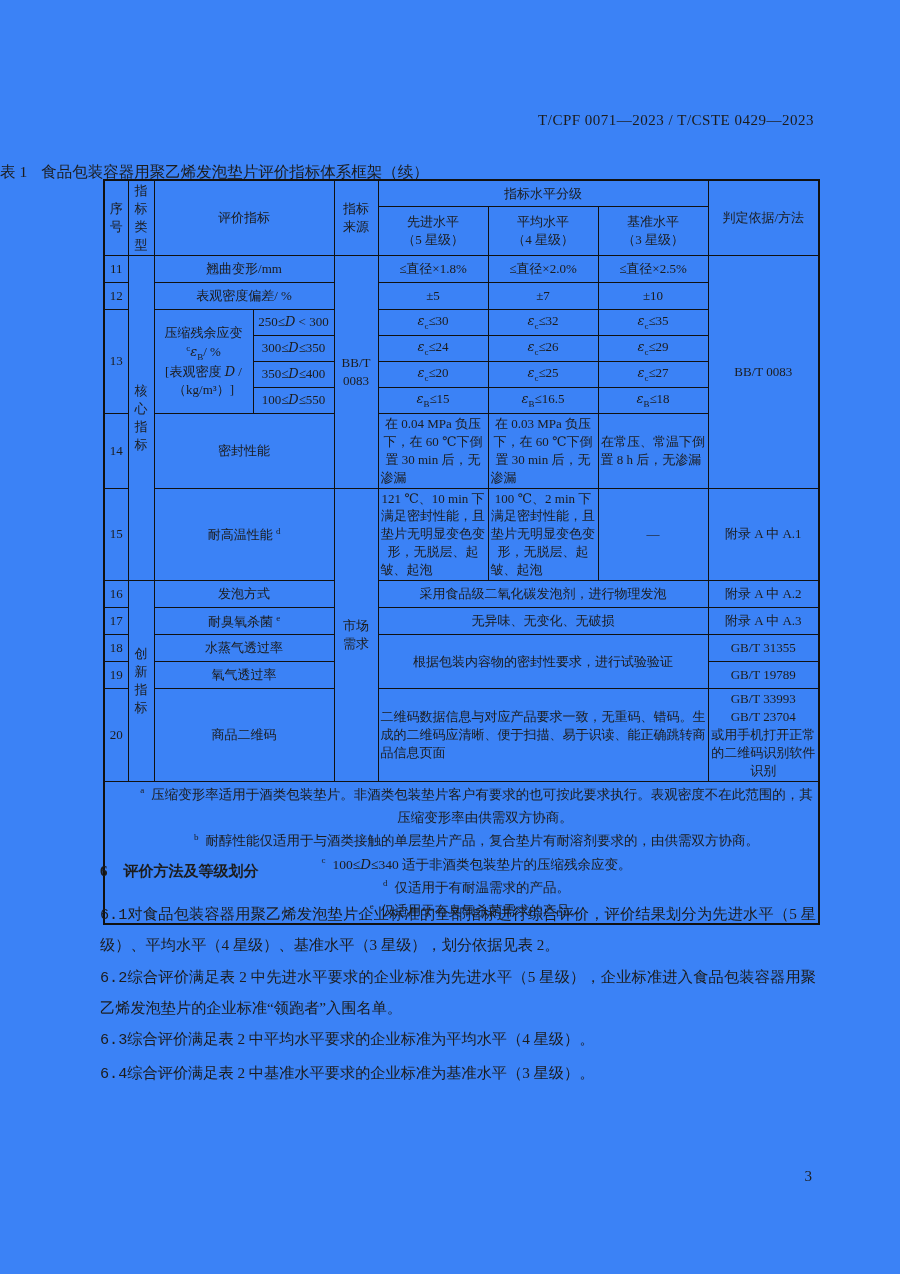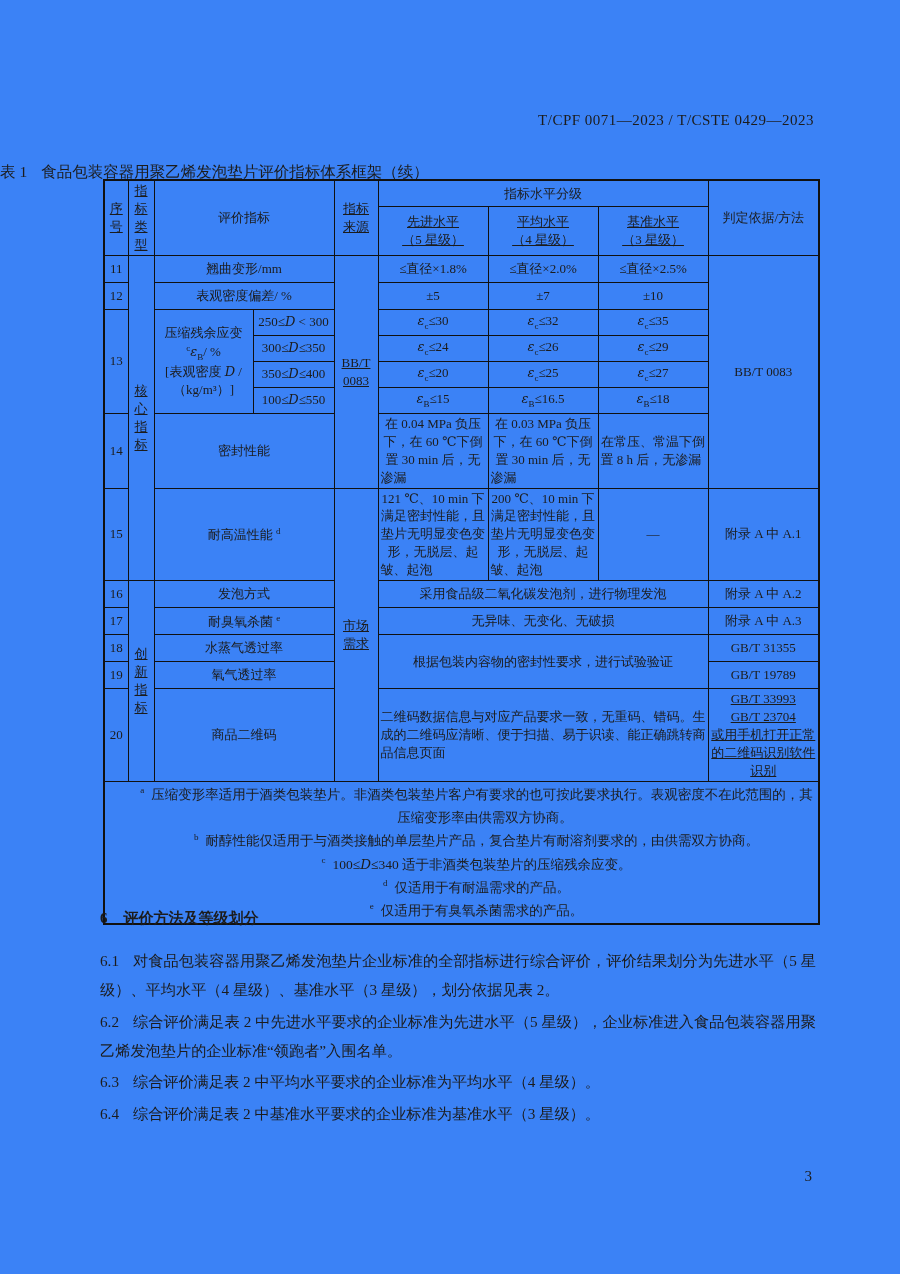--- a/index.html
+++ b/index.html
@@ -27,38 +27,38 @@
     border:2px solid #111;
     font-size:13px;line-height:1.38;
   }
   table.eval td, table.eval th{
     border:1px solid #111;
     padding:1px 2px;
     text-align:center;vertical-align:middle;
     font-weight:normal;
     overflow:hidden;
   }
-  .pre{white-space:pre-line;text-decoration:underline;}
+  .pre{white-space:pre-line;}
   .jl{text-align:justify;text-align-last:left;padding:1px 4px;}
   sub{font-size:9px;}
   sup{font-size:9px;}
   i{font-style:italic;font-family:"DejaVu Serif","Liberation Serif",serif;}
   td.fncell{text-align:left;vertical-align:top;padding:5px 8px 8px 0;}
   .fn{padding-left:47px;text-indent:-17px;line-height:1.72;font-size:13.5px;}
   .fn sup{margin-right:7px;}
   .sec{
-    position:absolute;left:100px;top:909px;width:716px;
+    position:absolute;left:100px;top:862px;width:716px;
   }
   .sec-h{font-weight:bold;font-size:15px;margin:0 0 18px 0;}
   .sec-h .sp{margin-right:16px;}
   .sec p{
     margin:0 0 2px 0;font-size:15.2px;line-height:1.93;
     text-align:justify;
   }
-  .sec .pnum{margin-right:14px;}
+  .sec .pnum{font-family:Liberation Mono, monospace;}
   .page-num{
     position:absolute;top:1168px;right:88px;font-size:15px;
   }
 </style>
 </head>
 <body>
 
 <div class="page">
 
   <div class="doc-num">T/CPF 0071—2023 / T/CSTE 0429—2023</div>
@@ -156,21 +156,21 @@
       <td class="jl">在 0.04 MPa 负压下，在 60 ℃下倒置 30 min 后，无渗漏</td>
       <td class="jl">在 0.03 MPa 负压下，在 60 ℃下倒置 30 min 后，无渗漏</td>
       <td class="jl">在常压、常温下倒置 8 h 后，无渗漏</td>
     </tr>
     <tr style="height:81px;">
       <td>15</td>
       <td colspan="2"><span>耐高温性能</span> <sup>d</sup></td>
       <td rowspan="6" class="pre">市场
 需求</td>
       <td class="jl">121 ℃、10 min 下满足密封性能，且垫片无明显变色变形，无脱层、起皱、起泡</td>
-      <td class="jl">200 ℃、10 min 下满足密封性能，且垫片无明显变色变形，无脱层、起皱、起泡</td>
+      <td class="jl">100 ℃、2 min 下满足密封性能，且垫片无明显变色变形，无脱层、起皱、起泡</td>
       <td>—</td>
       <td>附录 A 中 A.1</td>
     </tr>
     <tr style="height:27px;">
       <td>16</td>
       <td rowspan="5" class="pre">创新
 指标</td>
       <td colspan="2">发泡方式</td>
       <td colspan="3">采用食品级二氧化碳发泡剂，进行物理发泡</td>
       <td>附录 A 中 A.2</td>

